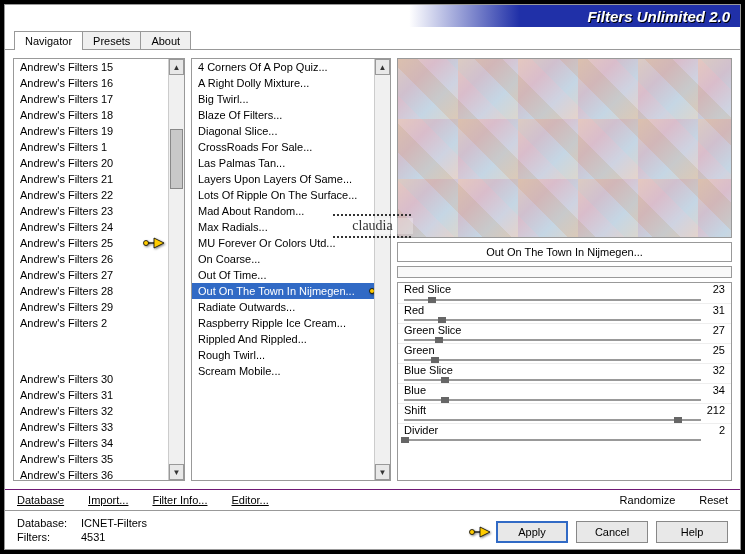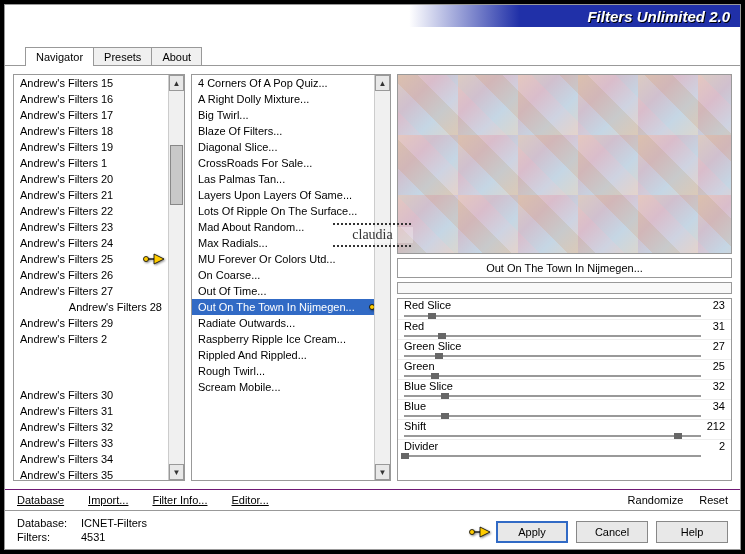--- a/index.html
+++ b/index.html
@@ -1,20 +1,20 @@
 <!DOCTYPE html>
 <html><head>
 <meta charset="utf-8">
 <style>
 *{box-sizing:border-box;margin:0;padding:0;font-family:Tahoma,Arial,sans-serif;font-size:11px;color:#000}
 body{background:#000;width:745px;height:554px;padding:4px}
 .window{background:#ffffff;width:100%;height:100%;border:1px solid #999;display:flex;flex-direction:column}
 .titlebar{height:22px;background:linear-gradient(to right,#fff 0%,#fff 55%,#2030a8 70%,#2030a8 100%);display:flex;justify-content:flex-end;align-items:center;padding-right:10px}
 .titlebar-text{color:#fff;font-size:15px;font-weight:bold;font-style:italic;text-shadow:1px 1px 0 #000}
-.tabs{display:flex;padding-left:20px;margin-top:20px}
+.tabs{display:flex;padding-left:9px;margin-top:4px}
 .tab{padding:3px 10px;border:1px solid #999;border-bottom:none;background:#f0f0f0;cursor:pointer;margin-right:-1px}
 .tab.active{background:#fff;position:relative;z-index:2}
 .tabline{border-top:1px solid #999;margin-top:-1px}
 .main{flex:1;display:flex;padding:8px;gap:6px;min-height:0}
 .list{border:1px solid #999;background:#fff;overflow:hidden;display:flex}
 .list-inner{flex:1;overflow:hidden}
 .list-item{padding:1px 6px;white-space:nowrap;cursor:pointer;height:16px;line-height:15px}
 .list-item.sel{background:#316ac5;color:#fff}
 .scrollbar{width:16px;background:#f0f0f0;border-left:1px solid #ccc;position:relative}
 .scrollbtn{height:16px;background:#e8e8e8;border:1px solid #999;display:flex;align-items:center;justify-content:center;font-size:8px;color:#333}
@@ -26,21 +26,21 @@
 .preview::before{content:"";position:absolute;inset:0;background:repeating-linear-gradient(45deg,rgba(200,180,160,0.4) 0 20px,rgba(220,200,210,0.3) 20px 40px,rgba(190,210,220,0.3) 40px 60px)}
 .filtername{border:1px solid #999;background:#fff;padding:3px 6px;text-align:center}
 .progress{height:12px;border:1px solid #999;background:#f8f8f8}
 .sliders{flex:1;border:1px solid #999;overflow:hidden}
 .slider-row{display:flex;justify-content:space-between;padding:0 6px;height:20px;align-items:flex-start;position:relative;border-top:1px solid #eee}
 .slider-row:first-child{border-top:none}
 .slider-track{position:absolute;left:6px;right:30px;bottom:2px;height:2px;background:#999}
 .slider-thumb{position:absolute;bottom:0;width:8px;height:6px;background:#666}
 .toolbar{display:flex;padding:4px 12px;gap:24px;border-top:1px solid #701a75}
 .tbtn{text-decoration:underline;cursor:pointer}
-.toolbar-right{margin-left:auto;display:flex;gap:16px}
+.toolbar-right{margin-left:auto;display:flex;gap:24px}
 .toolbar-right .tbtn{text-decoration:none;font-weight:normal}
 .footer{border-top:1px solid #999;padding:6px 12px;display:flex;align-items:flex-end}
 .footer-info{display:grid;grid-template-columns:60px auto;gap:2px 4px}
 .footer-btns{margin-left:auto;display:flex;gap:8px}
 .btn{min-width:72px;height:22px;border:1px solid #888;background:#e8e8e8;cursor:pointer;display:flex;align-items:center;justify-content:center}
 .btn.default{border:2px solid #316ac5}
 .pointer{position:absolute;width:24px;height:18px;pointer-events:none;z-index:10}
 .pointer svg{filter:drop-shadow(1px 1px 1px rgba(0,0,0,0.5))}
 .watermark{position:absolute;left:50%;top:40%;transform:translate(-50%,-50%);z-index:5;text-align:center;pointer-events:none}
 .watermark .wm-text{font-family:cursive;font-size:14px;color:#333;background:rgba(255,255,255,0.3);padding:0 4px}
@@ -80,21 +80,21 @@
           <div class="list-item" style="position: relative;">Andrew's Filters 21</div>
           <div class="list-item" style="position: relative;">Andrew's Filters 22</div>
           <div class="list-item" style="position: relative;">Andrew's Filters 23</div>
           <div class="list-item" style="position: relative;">Andrew's Filters 24</div>
           <div class="list-item" style="position: relative;">Andrew's Filters 25<div class="pointer" style="right: 2px; top: -1px;"><svg viewBox="0 0 24 18">
                 <path d="M2 9 L12 9 L12 4 L22 9 L12 14 L12 9 Z" fill="#ffcc00" stroke="#000" stroke-width="0.8"></path>
                 <circle cx="4" cy="9" r="2.5" fill="#ffcc00" stroke="#000" stroke-width="0.8"></circle>
               </svg></div></div>
           <div class="list-item" style="position: relative;">Andrew's Filters 26</div>
           <div class="list-item" style="position: relative;">Andrew's Filters 27</div>
-          <div class="list-item" style="position: relative; text-align: right;">Andrew's Filters 28</div>
+          <div class="list-item" style="position: relative;">Andrew's Filters 28</div>
           <div class="list-item" style="position: relative;">Andrew's Filters 29</div>
           <div class="list-item" style="position: relative;">Andrew's Filters 2</div>
           <div class="list-item" style="position: relative; margin-top: 40px;">Andrew's Filters 30</div>
           <div class="list-item" style="position: relative;">Andrew's Filters 31</div>
           <div class="list-item" style="position: relative;">Andrew's Filters 32</div>
           <div class="list-item" style="position: relative;">Andrew's Filters 33</div>
           <div class="list-item" style="position: relative;">Andrew's Filters 34</div>
           <div class="list-item" style="position: relative;">Andrew's Filters 35</div>
           <div class="list-item" style="position: relative;">Andrew's Filters 36</div>
           <div class="list-item" style="position: relative;">Andrew's Filters 37</div>

